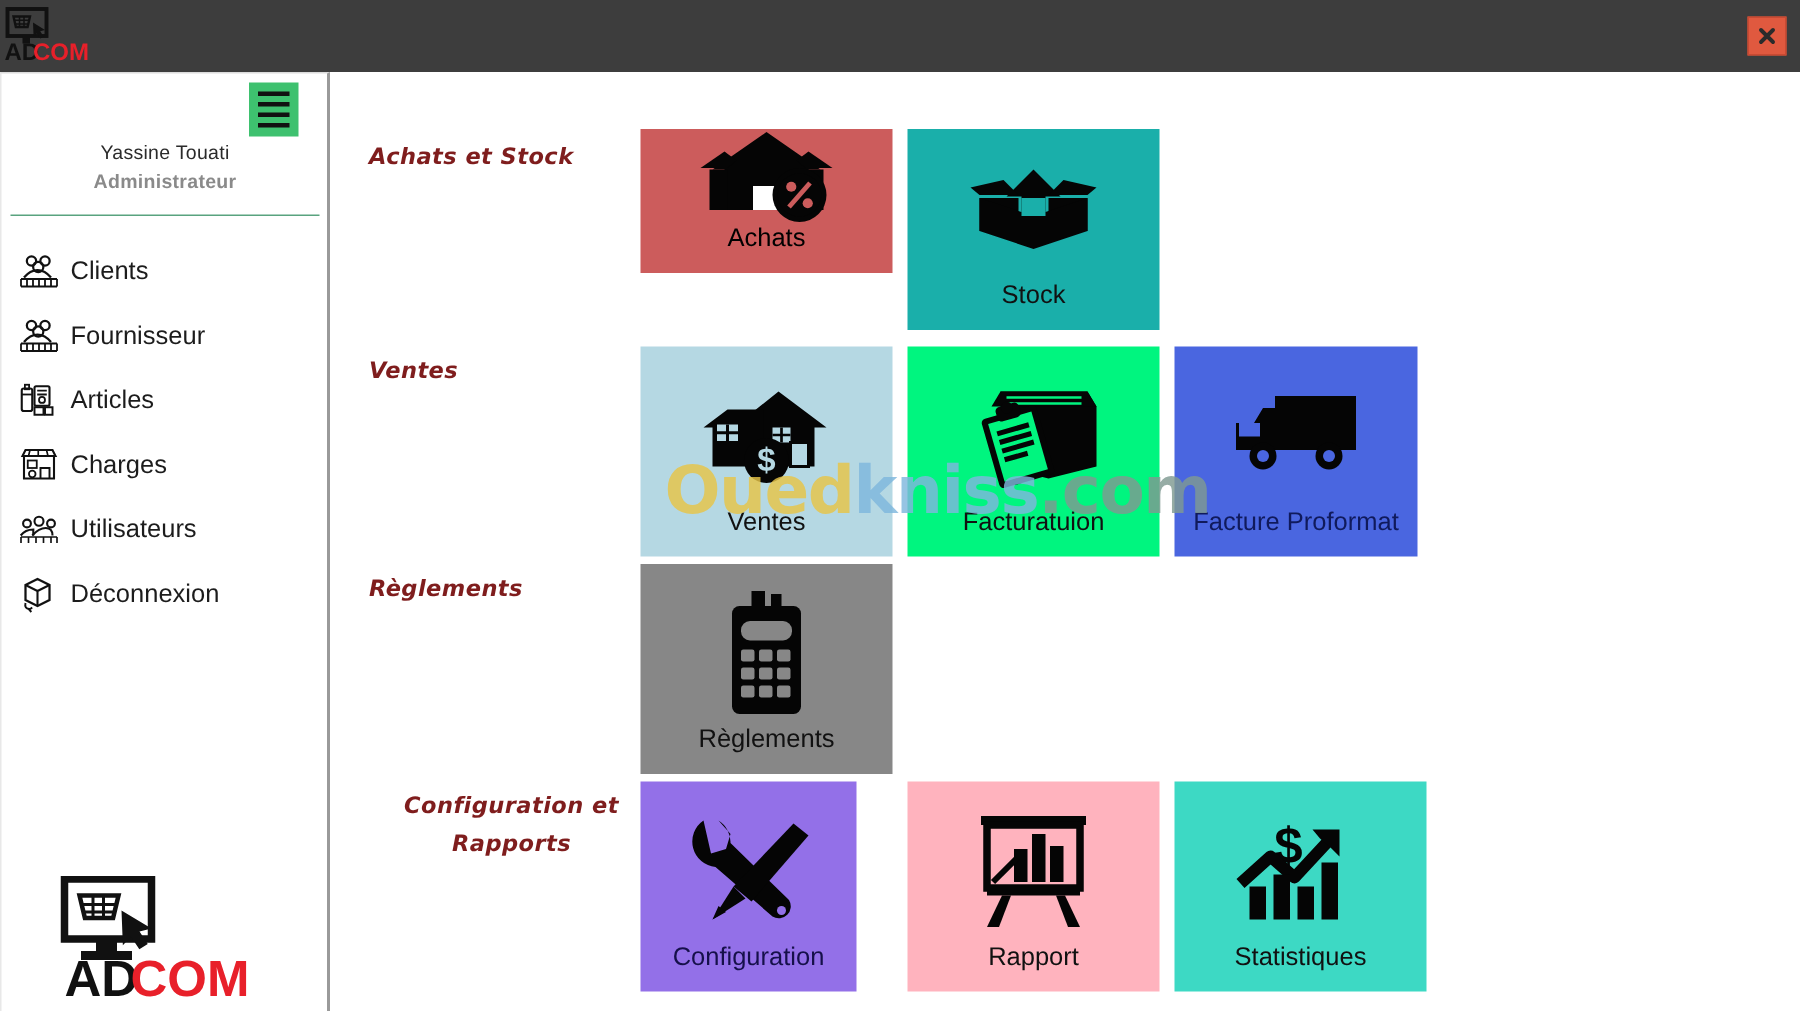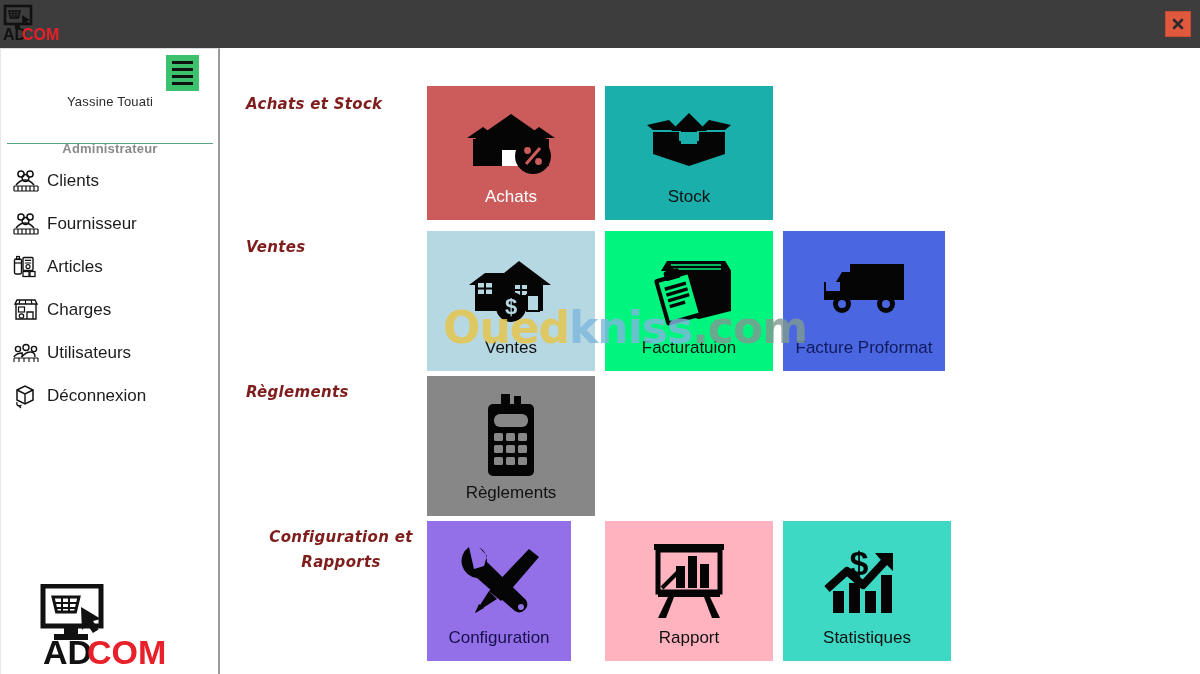--- a/index.html
+++ b/index.html
@@ -54,21 +54,21 @@
     position: absolute; left: 0; top: 44px;
     width: 218px; height: 50px;
     text-align: center;
   }
   .user-name {
     font-size: 13px; color: #2b2b2b; line-height: 18px;
     letter-spacing: .2px;
   }
   .user-role {
     font-size: 13px; color: #8a8a8a; line-height: 20px;
-    font-weight: bold; letter-spacing: .2px; margin-top: 28px;
+    font-weight: bold; letter-spacing: .2px;
   }
   .user-sep {
     position: absolute; left: 6px; top: 94px;
     width: 206px; height: 1px; background: #59a37f;
   }
 
   .navlist { position: absolute; left: 0; top: 110px; width: 218px; }
   .navitem {
     display: flex; align-items: center;
     height: 43px; padding-left: 8px;
@@ -277,21 +277,21 @@
   </div>
 </div>
 
 <div class="main">
 
   <div class="section-label" style="left:24px; top:44px;">Achats et Stock</div>
   <div class="section-label" style="left:24px; top:187px;">Ventes</div>
   <div class="section-label" style="left:24px; top:332px;">Règlements</div>
   <div class="section-label" style="left:24px; top:477px; text-align:center;">Configuration et Rapports</div>
 
-  <div class="tile" id="t0" style="left: 205px; top: 38px; width: 168px; height: 134px; background: rgb(204, 92, 92); color: #ffffff;">
+  <div class="tile" id="t0" style="left: 205px; top: 38px; width: 168px; height: 96px; background: rgb(204, 92, 92); color: #000000;">
     <span class="tile-icon">
       <svg width="92" height="68" viewBox="0 0 92 68">
         <path d="M46 6 L82 31 H74 V58 H18 V31 H10 Z" fill="#050505"></path>
         <path d="M2 30 l16-11 8 6 -6 5 z" fill="#050505"></path>
         <path d="M90 30 l-16-11 -8 6 6 5 z" fill="#050505"></path>
         <rect x="8" y="31" width="12" height="27" fill="#050505"></rect>
         <rect x="72" y="31" width="12" height="27" fill="#050505"></rect>
         <rect x="37" y="42" width="17" height="16" fill="#ffffff"></rect>
         <circle cx="68" cy="48" r="18" fill="#050505"></circle>
         <circle cx="68" cy="48" r="14.5" fill="#050505"></circle>

